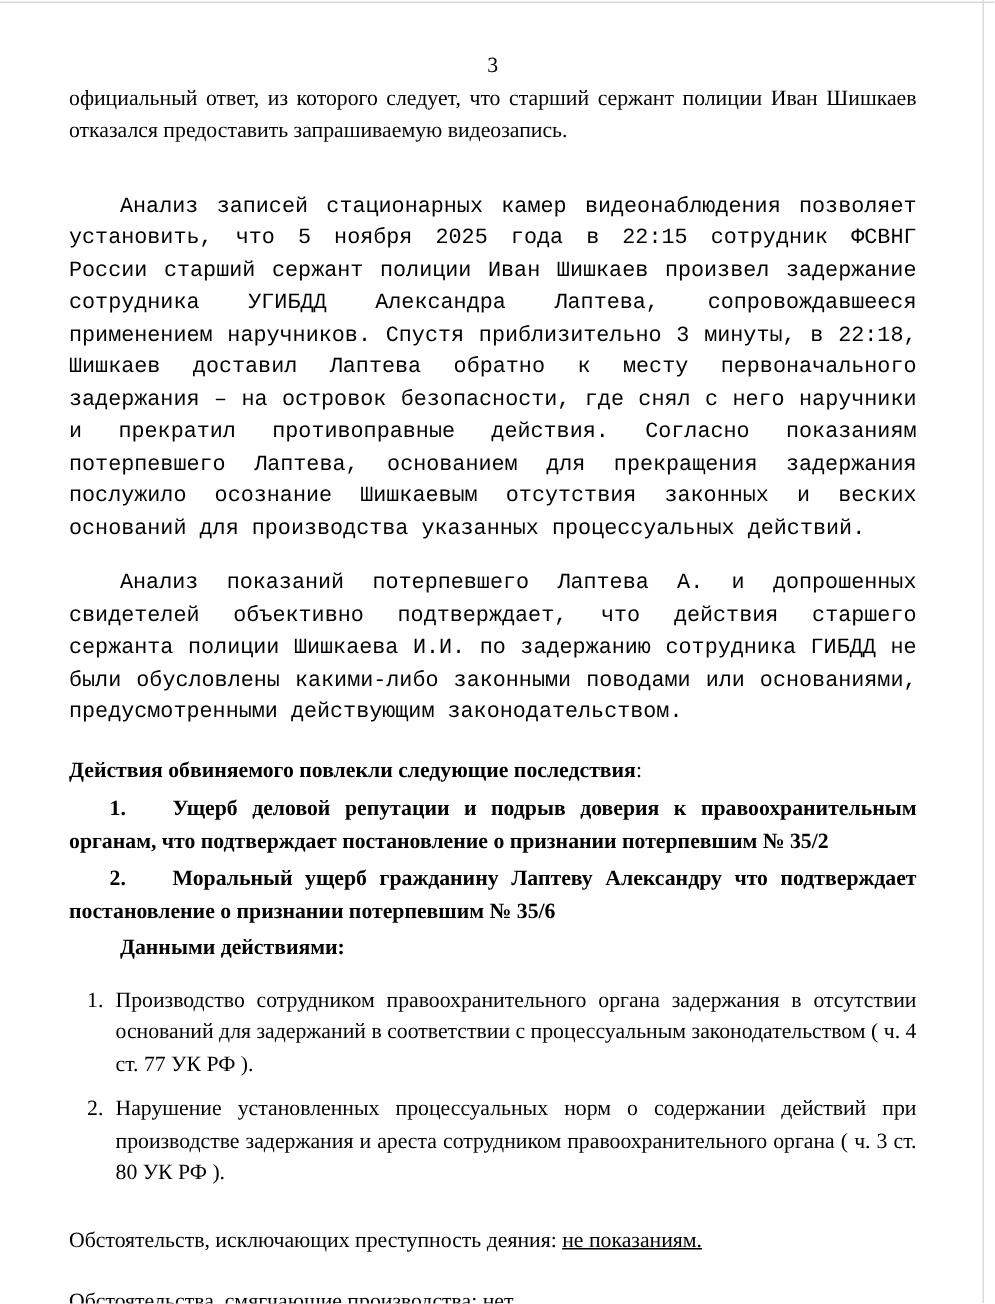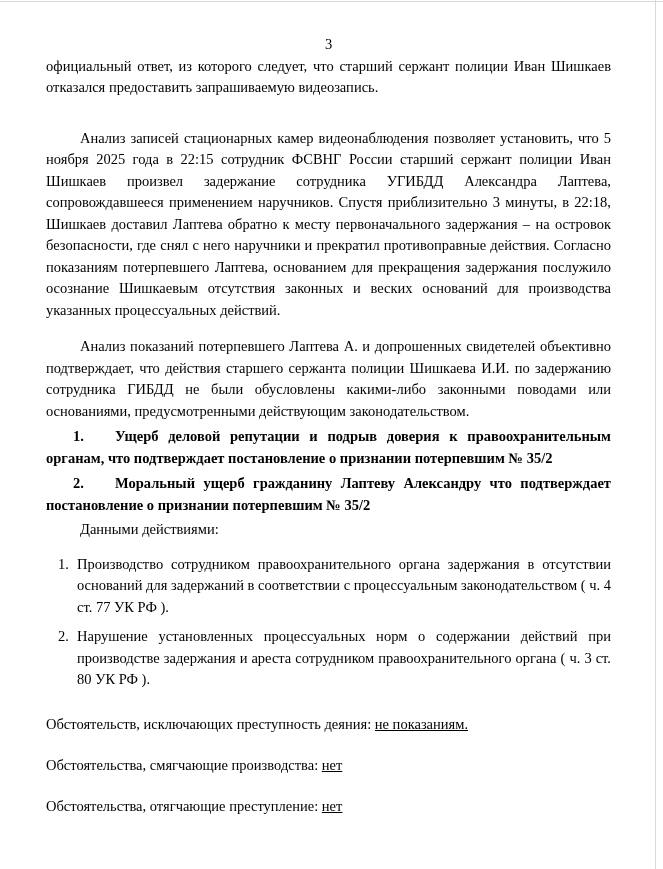--- a/index.html
+++ b/index.html
@@ -35,42 +35,42 @@
     font-size: 14.5px;
     line-height: 21.5px;
     text-align: justify;
   }
   p { margin: 0; }
   .page-number {
     text-align: center;
     margin: 0;
   }
   .p-continuation { }
-  .p-indent { text-indent: 34px; }
+  .p-indent { text-indent: 34px; font-family: Liberation Mono, monospace; }
   .p-cameras { margin-top: 29px; }
   .p-testimony { margin-top: 15px; }
   .h-consequences {
     margin-top: 17px;
     font-weight: bold;
   }
   .h-consequences .colon { font-weight: normal; }
   .c-item {
     margin-top: 4px;
     text-indent: 27px;
     font-weight: bold;
   }
   .c-num {
     display: inline-block;
     width: 42px;
     text-indent: 0;
   }
   .h-actions {
     margin-top: 3px;
     text-indent: 34px;
-    font-weight: normal;
+    font-weight: bold;
   }
   .v-item {
     margin-left: 31px;
     text-indent: -19px;
   }
   .v-item-1 { margin-top: 13px; }
   .v-item-2 { margin-top: 8px; }
   .v-num {
     display: inline-block;
     width: 19px;
@@ -92,24 +92,25 @@
 <div class="page">
 
   <p class="page-number">3</p>
 
   <p class="p-continuation">официальный ответ, из которого следует, что старший сержант полиции Иван Шишкаев отказался предоставить запрашиваемую видеозапись.</p>
 
   <p class="p-indent p-cameras">Анализ записей стационарных камер видеонаблюдения позволяет установить, что 5 ноября 2025 года в 22:15 сотрудник ФСВНГ России старший сержант полиции Иван Шишкаев произвел задержание сотрудника УГИБДД Александра Лаптева, сопровождавшееся применением наручников. Спустя приблизительно 3 минуты, в 22:18, Шишкаев доставил Лаптева обратно к месту первоначального задержания – на островок безопасности, где снял с него наручники и прекратил противоправные действия. Согласно показаниям потерпевшего Лаптева, основанием для прекращения задержания послужило осознание Шишкаевым отсутствия законных и веских оснований для производства указанных процессуальных действий.</p>
 
   <p class="p-indent p-testimony">Анализ показаний потерпевшего Лаптева А. и допрошенных свидетелей объективно подтверждает, что действия старшего сержанта полиции Шишкаева И.И. по задержанию сотрудника ГИБДД не были обусловлены какими-либо законными поводами или основаниями, предусмотренными действующим законодательством.</p>
 
+  <p class="h-consequences"><span>Действия обвиняемого повлекли следующие последствия</span><span class="colon">:</span></p>
 
   <p class="c-item"><span class="c-num">1.</span><span>Ущерб деловой репутации и подрыв доверия к правоохранительным органам, что подтверждает постановление о признании потерпевшим № 35/2</span></p>
 
-  <p class="c-item"><span class="c-num">2.</span><span>Моральный ущерб гражданину Лаптеву Александру что подтверждает постановление о признании потерпевшим № 35/2</span></p>
+  <p class="c-item"><span class="c-num">2.</span><span>Моральный ущерб гражданину Лаптеву Александру что подтверждает постановление о признании потерпевшим № 35/6</span></p>
 
   <p class="h-actions">Данными действиями:</p>
 
   <p class="v-item v-item-1"><span class="v-num">1.</span><span>Производство сотрудником правоохранительного органа задержания в отсутствии оснований для задержаний в соответствии с процессуальным законодательством ( ч. 4 ст. 77 УК РФ ).</span></p>
 
   <p class="v-item v-item-2"><span class="v-num">2.</span><span>Нарушение установленных процессуальных норм о содержании действий при производстве задержания и ареста сотрудником правоохранительного органа ( ч. 3 ст. 80 УК РФ ).</span></p>
 
   <p class="circ-row circ-row-1"><span class="circ-label">Обстоятельств, исключающих преступность деяния:</span> <span class="circ-value">не показаниям.</span></p>
 
   <p class="circ-row circ-row-2"><span class="circ-label">Обстоятельства, смягчающие производства:</span> <span class="circ-value">нет</span></p>

